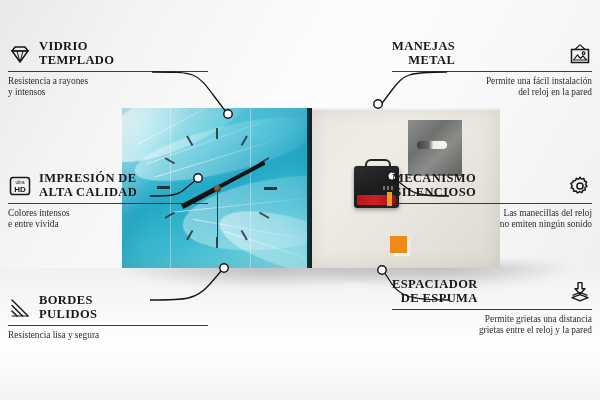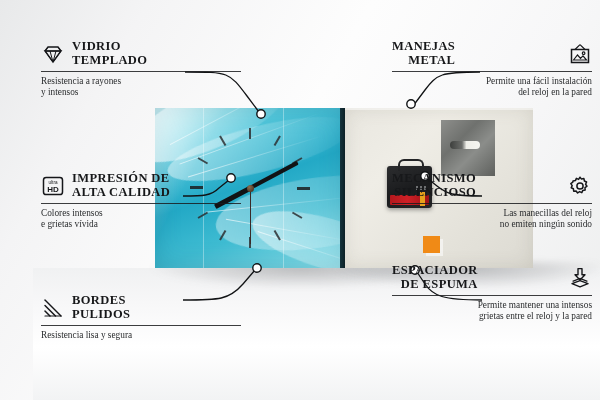--- a/index.html
+++ b/index.html
@@ -1,20 +1,20 @@
 <!DOCTYPE html>
 <html><head>
 <meta charset="utf-8">
 <style>
   html,body{margin:0;padding:0;}
   body{width:600px;height:400px;overflow:hidden;
        font-family:"Liberation Serif",serif;
        background:linear-gradient(120deg,#e8e9ea 0%,#f4f4f5 18%,#fdfdfd 45%,#f7f7f8 70%,#eceded 100%);
        position:relative;}
-  .stage{position:absolute;inset:0;margin-left:33px;}
+  .stage{position:absolute;inset:0;}
 
   
   .floor{position:absolute;left:0;right:0;top:268px;height:132px;
          background:linear-gradient(180deg,#f0f1f2 0%,#f7f7f8 26%,#ffffff 60%,#f2f3f4 100%);}
   .floor-shadow{position:absolute;left:118px;top:262px;width:940px;height:26px;
          width:300px;
          background:radial-gradient(ellipse at 50% 22%,rgba(60,62,66,.30) 0%,rgba(60,62,66,.12) 45%,rgba(0,0,0,0) 72%);
          filter:blur(3px);}
   .floor-shadow.r{left:300px;width:270px;}
 
@@ -222,21 +222,21 @@
         </svg>
       </span>
       <span class="c-title">
         <span>IMPRESIÓN DE</span><br>
         <span>ALTA CALIDAD</span>
       </span>
     </div>
     <div class="rule"></div>
     <div class="c-desc">
       <span>Colores intensos</span><br>
-      <span>e grietas vívida</span>
+      <span>e entre vívida</span>
     </div>
   </div>
 
   <div class="callout left" style="top:294px;">
     <div class="c-head">
       <span class="ic">
         <svg viewBox="0 0 24 24">
             <g stroke="#16171a" stroke-width="1.5" fill="none" stroke-linecap="round">
           <path d="M4 4L20 20"></path>
               <path d="M4 9.5L14.5 20"></path>
@@ -292,34 +292,34 @@
         </svg>
       </span>
     </div>
     <div class="rule"></div>
     <div class="c-desc">
       <span>Las manecillas del reloj</span><br>
       <span>no emiten ningún sonido</span>
     </div>
   </div>
 
-  <div class="callout right" style="top:264px;">
+  <div class="callout right" style="top:278px;">
     <div class="c-head">
       <span class="c-title">
         <span>ESPACIADOR</span><br>
         <span>DE ESPUMA</span>
       </span>
       <span class="ic">
         <svg viewBox="0 0 24 24">
           <path d="M10 2.6h4v6.2h3L12 14 7 8.8h3z" fill="none" stroke="#16171a" stroke-width="1.4" stroke-linejoin="round"></path>
           <path d="M12 14.6l8 3.1-8 3.1-8-3.1z" fill="none" stroke="#16171a" stroke-width="1.4" stroke-linejoin="round"></path>
           <path d="M4.6 15.4L12 12.4l7.4 3" fill="none" stroke="#16171a" stroke-width="1.2"></path>
         </svg>
       </span>
     </div>
     <div class="rule"></div>
     <div class="c-desc">
-      <span>Permite mantener una intensos</span><br>
+      <span>Permite grietas una distancia</span><br>
       <span>grietas entre el reloj y la pared</span>
     </div>
   </div>
 
 </div>
 
 </body></html>

